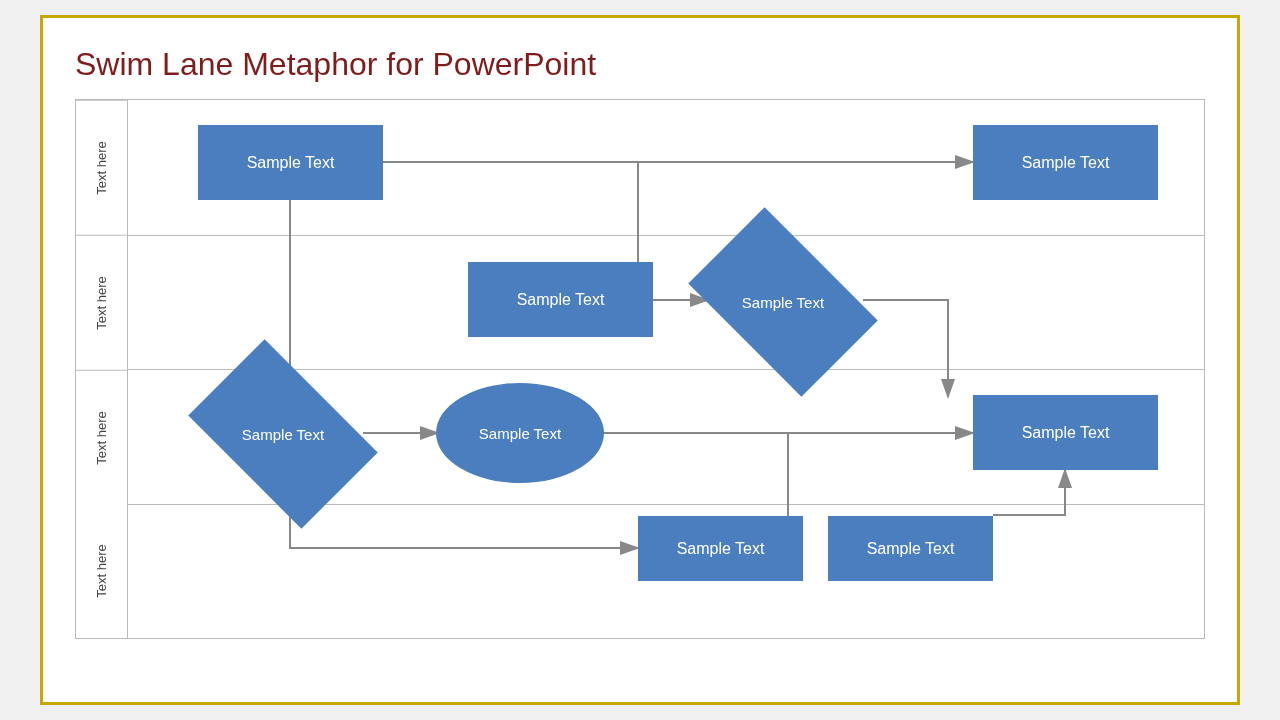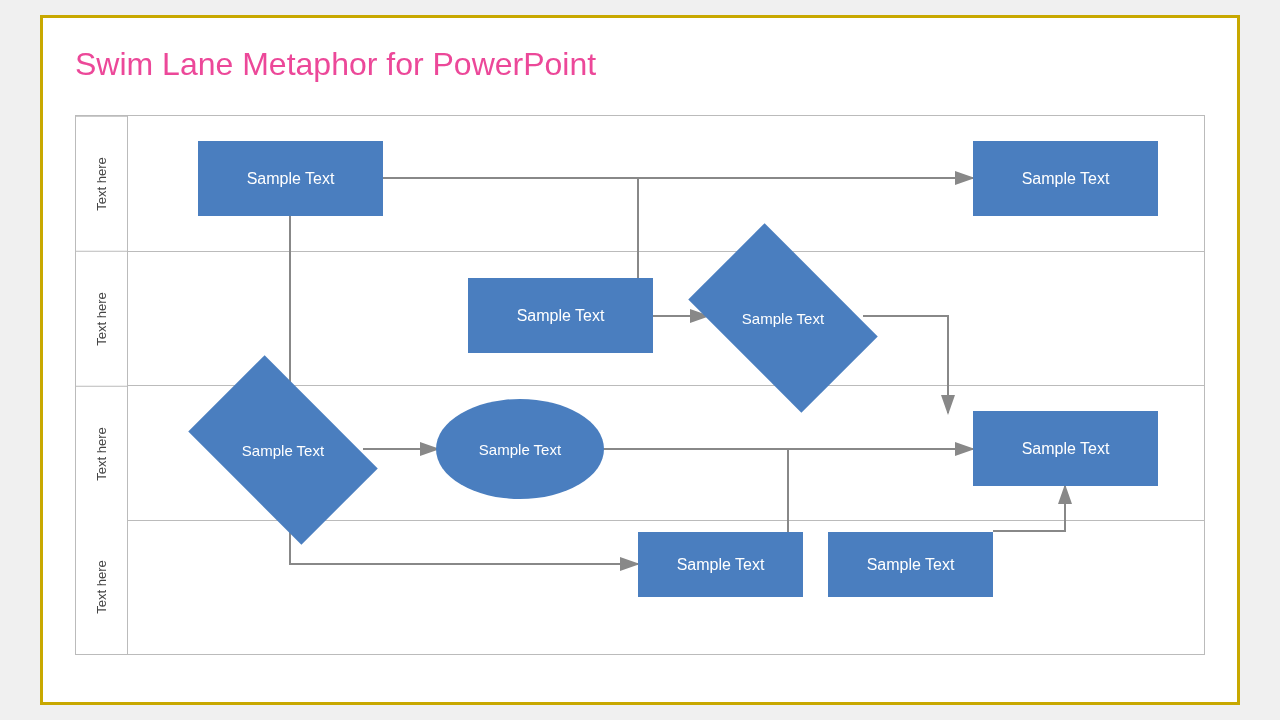--- a/index.html
+++ b/index.html
@@ -16,22 +16,22 @@
       background: #ffffff;
       border: 3px solid #c8a800;
       width: 1200px;
       height: 690px;
       position: relative;
       padding: 28px 32px 20px 32px;
     }
     .slide-title {
       font-size: 32px;
       font-weight: 400;
-      color: #ec4899;
-      margin-bottom: 32px;
+      color: #7f1d1d;
+      margin-bottom: 16px;
     }
     .diagram {
       border: 1.5px solid #bbb;
       width: 100%;
       height: 540px;
       display: flex;
       position: relative;
     }
     
     .lane-labels {

